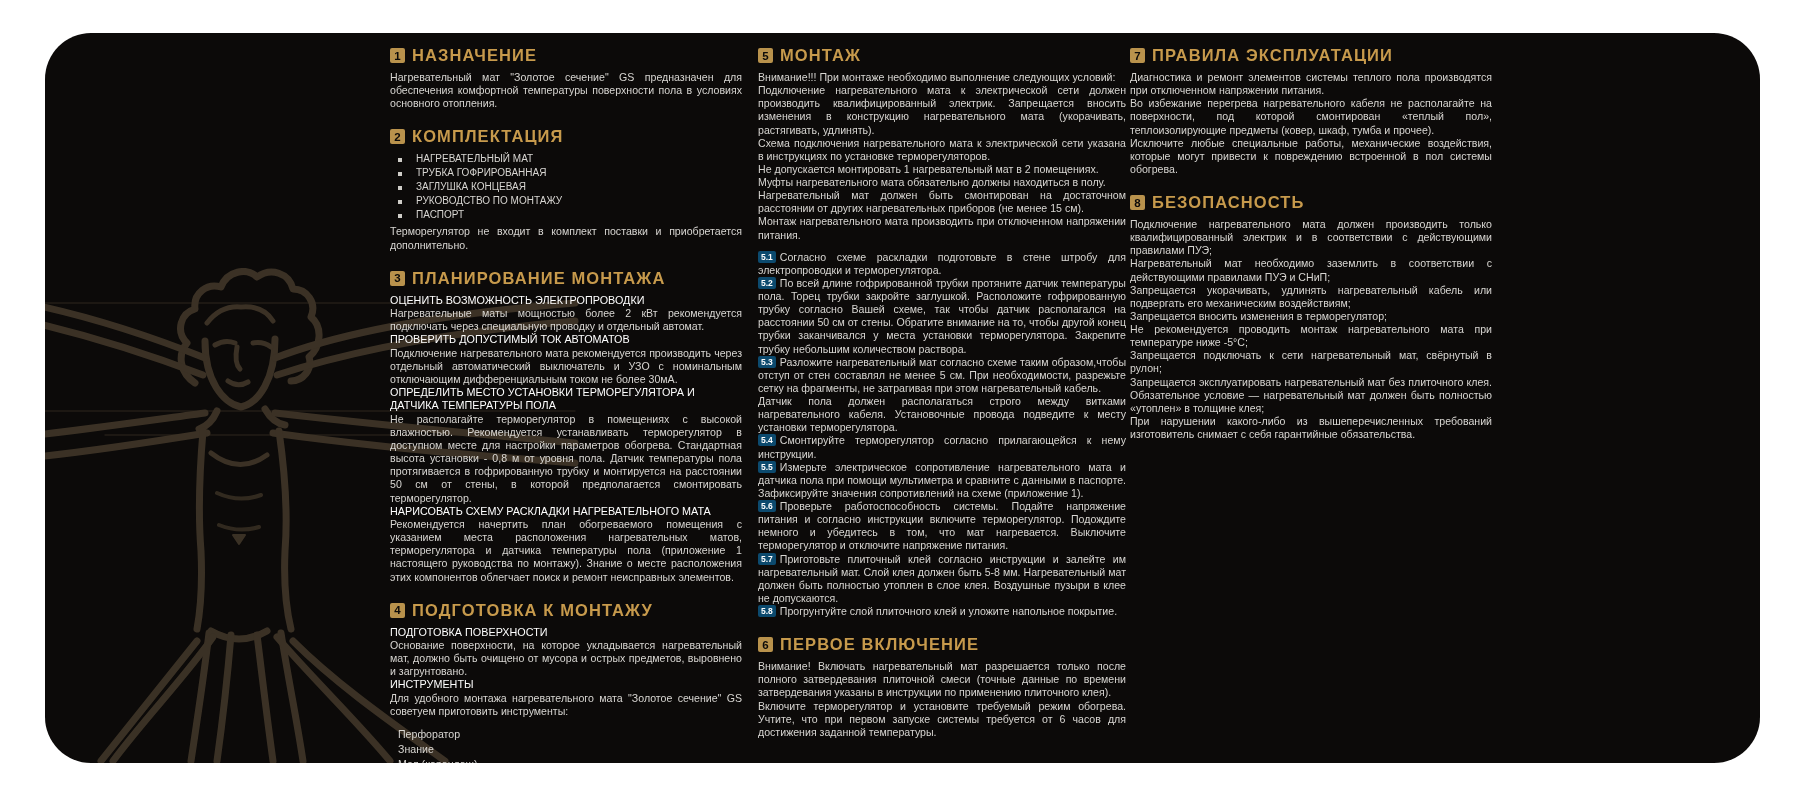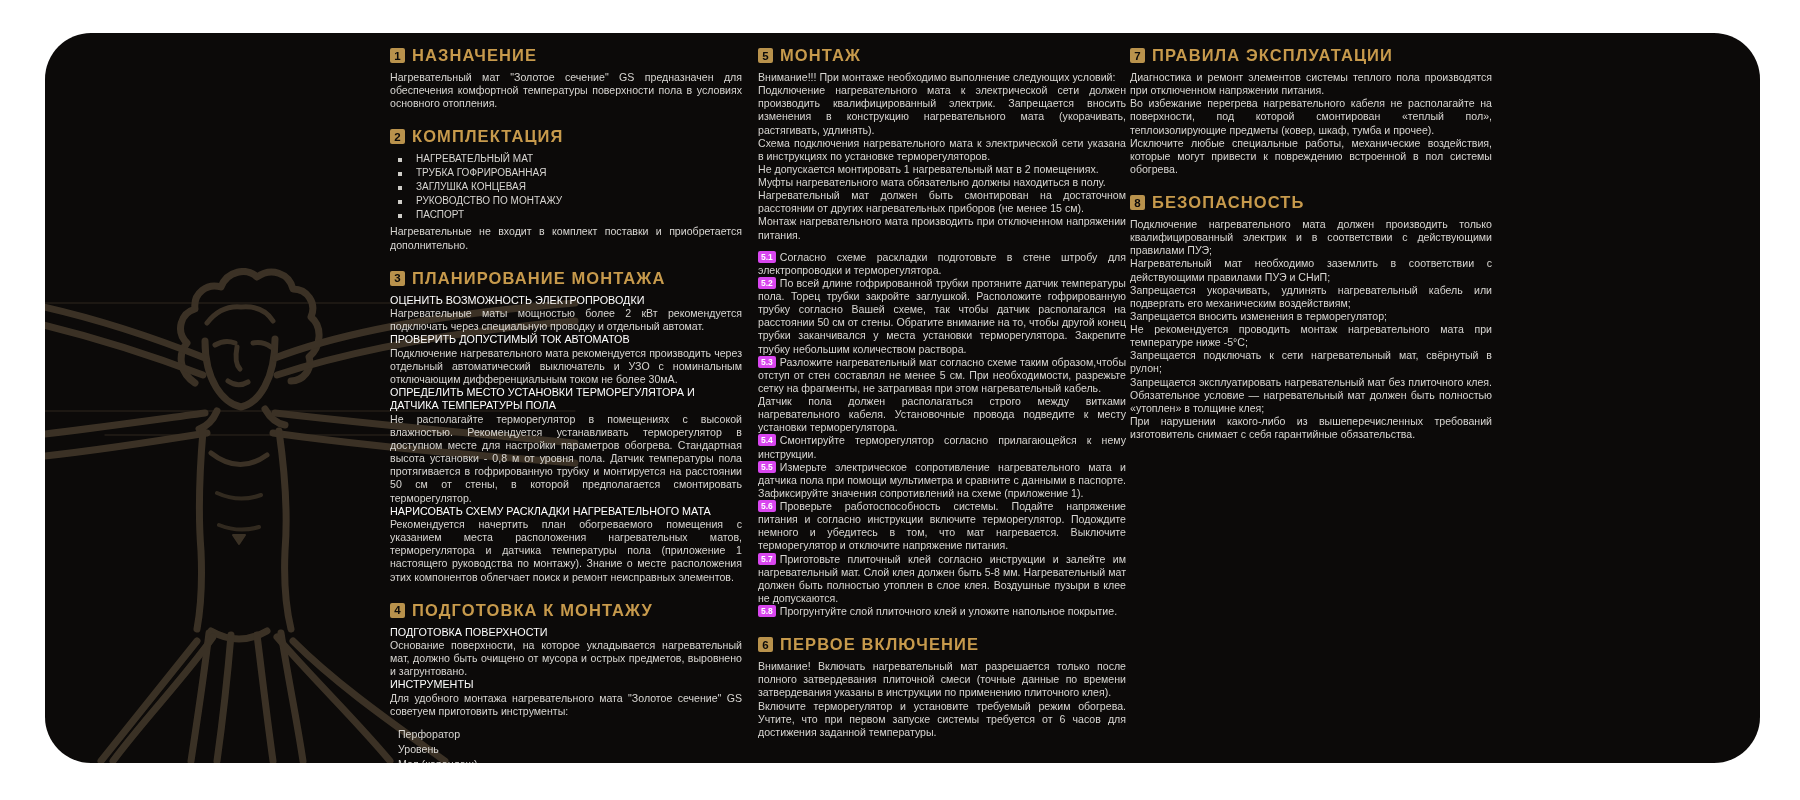--- a/index.html
+++ b/index.html
@@ -33,21 +33,21 @@
   .bullets li{
     color:#d8d6d2;font-size:10px;line-height:1.4;padding-left:26px;position:relative;
   }
   .bullets li::before{
     content:"";position:absolute;left:8px;top:6px;width:4px;height:4px;background:#cfcdc8;
   }
   .lines{margin-top:9px;}
   .lines div{color:#d8d6d2;font-size:10.6px;line-height:1.4;padding-left:8px;}
   .steps{margin-top:9px;}
   .stepnum{
-    display:inline-block;background:#d946ef;color:#ffffff;font-weight:bold;
+    display:inline-block;background:#0c4a6e;color:#ffffff;font-weight:bold;
     font-size:8.5px;line-height:12px;padding:0 3px;border-radius:2px;
     margin-right:4px;vertical-align:1px;
   }
 </style>
 </head>
 <body>
 
 <div class="panel">
 
   <svg class="watermark" viewBox="0 0 560 500" fill="none" stroke="#3e3427" stroke-width="7" stroke-linecap="round" stroke-linejoin="round" opacity="0.95">
@@ -112,21 +112,21 @@
           <span class="badge">2</span>
           <span>КОМПЛЕКТАЦИЯ</span>
         </div>
         <ul class="bullets">
           <li>НАГРЕВАТЕЛЬНЫЙ МАТ</li>
           <li>ТРУБКА ГОФРИРОВАННАЯ</li>
           <li>ЗАГЛУШКА КОНЦЕВАЯ</li>
           <li>РУКОВОДСТВО ПО МОНТАЖУ</li>
           <li>ПАСПОРТ</li>
         </ul>
-        <p class="p">Нагревательные не входит в комплект поставки и приобретается дополнительно.</p>
+        <p class="p">Терморегулятор не входит в комплект поставки и приобретается дополнительно.</p>
       </section>
       <section class="sec">
         <div class="sec-title">
           <span class="badge">3</span>
           <span>ПЛАНИРОВАНИЕ МОНТАЖА</span>
         </div>
         <div class="subhead">ОЦЕНИТЬ ВОЗМОЖНОСТЬ ЭЛЕКТРОПРОВОДКИ</div>
         <p class="p">Нагревательные маты мощностью более 2 кВт рекомендуется подключать через специальную проводку и отдельный автомат.</p>
         <div class="subhead">ПРОВЕРИТЬ ДОПУСТИМЫЙ ТОК АВТОМАТОВ</div>
         <p class="p">Подключение нагревательного мата рекомендуется производить через отдельный автоматический выключатель и УЗО с номинальным отключающим дифференциальным током не более 30мА.</p>
@@ -139,21 +139,21 @@
         <div class="sec-title">
           <span class="badge">4</span>
           <span>ПОДГОТОВКА К МОНТАЖУ</span>
         </div>
         <div class="subhead">ПОДГОТОВКА ПОВЕРХНОСТИ</div>
         <p class="p">Основание поверхности, на которое укладывается нагревательный мат, должно быть очищено от мусора и острых предметов, выровнено и загрунтовано.</p>
         <div class="subhead">ИНСТРУМЕНТЫ</div>
         <p class="p">Для удобного монтажа нагревательного мата "Золотое сечение" GS советуем приготовить инструменты:</p>
         <div class="lines">
           <div>Перфоратор</div>
-          <div>Уровень</div>
+          <div>Знание</div>
           <div>Мел (карандаш)</div>
         </div>
       </section>
     </div>
   <div class="col col2">
       <section class="sec">
         <div class="sec-title">
           <span class="badge">5</span>
           <span>МОНТАЖ</span>
         </div>

